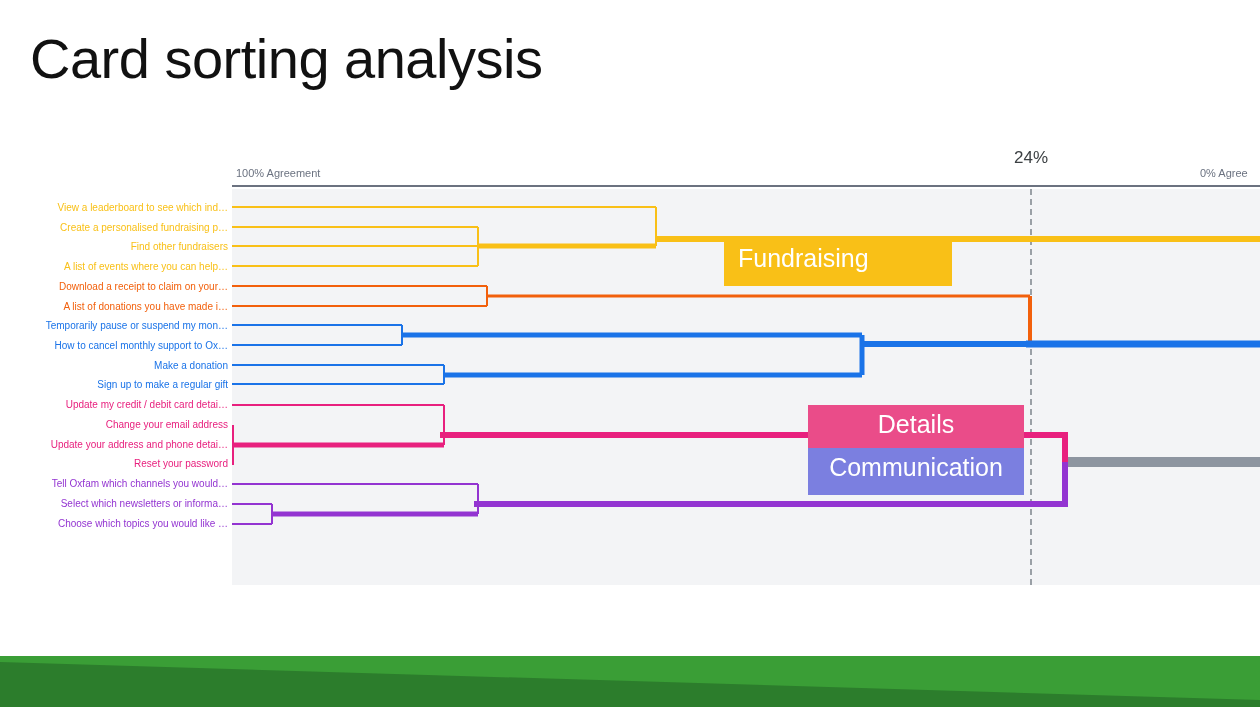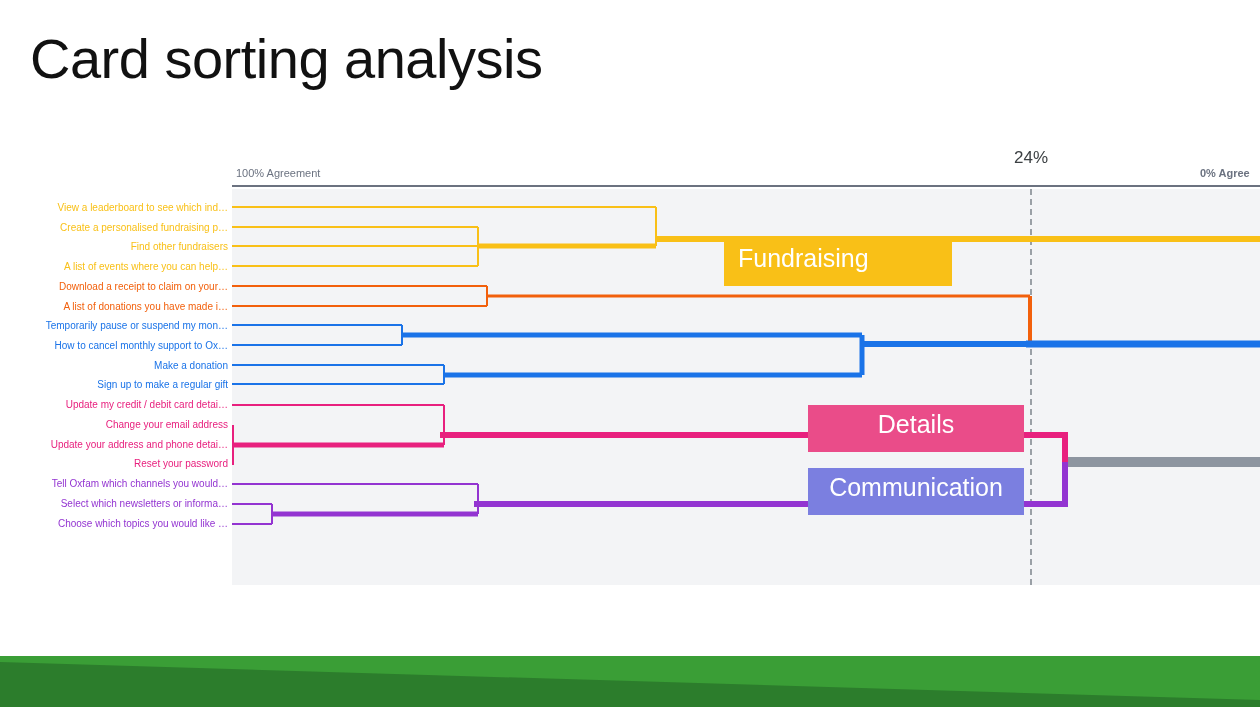--- a/index.html
+++ b/index.html
@@ -66,21 +66,21 @@
   }
 
   .axis-label {
     position: absolute;
     font-size: 11px;
     color: #6b7280;
     white-space: nowrap;
     top: 27px;
   }
   .axis-label.left  { left: 236px; }
-  .axis-label.right { left: 1200px; font-weight: bold; }
+  .axis-label.right { left: 1200px; }
 
   .axis-marker-label {
     position: absolute;
     top: 8px;
     left: 1014px;
     font-size: 17px;
     color: #3c4043;
     white-space: nowrap;
   }
 
@@ -243,21 +243,21 @@
       <g fill="none" stroke="#8d95a0" stroke-linecap="butt">
         <path d="M1068 322 H1260" stroke-width="10"></path>
       </g>
     </svg>
 
     <div class="cluster-box" style="left:724px; top:67px; width:228px; height:47px; background:#f9c017;margin-top:32px;">Fundraising</div>
 
 
     <div class="cluster-box" style="left:808px; top:265px; width:216px; height:47px; background:#ea4c89; text-align:center; padding-left:10px;">Details</div>
 
-    <div class="cluster-box wrapped" style="left:808px; top:328px; width:216px; height:47px; background:#7b7fe0; text-align:center; padding-left:10px;">Communication</div>
+    <div class="cluster-box wrapped" style="left:808px; top:308px; width:216px; height:47px; background:#7b7fe0; text-align:center; padding-left:10px;">Communication</div>
 
   </div>
 
   <div id="footer">
     <svg width="1260" height="59" viewBox="0 0 1260 59" preserveAspectRatio="none">
       <rect x="0" y="8" width="1260" height="51" fill="#3a9e36"></rect>
       <polygon points="0,14 1260,52 1260,59 0,59" fill="#2c7d2c"></polygon>
     </svg>
   </div>
 

